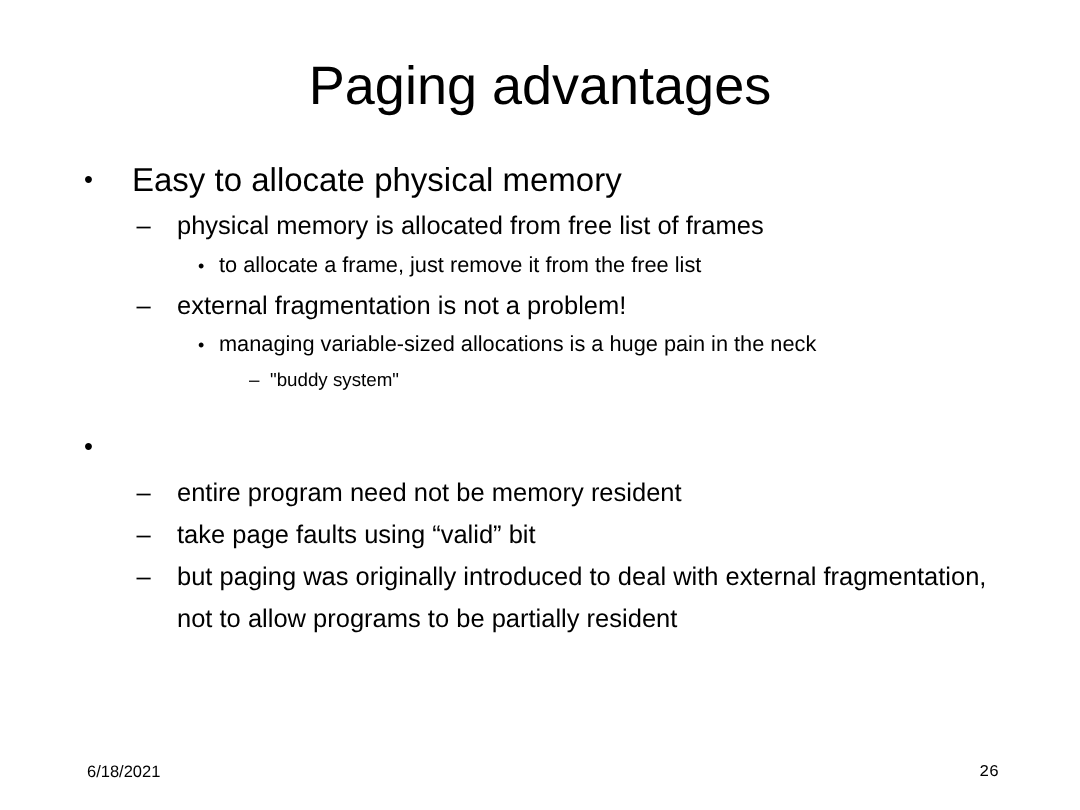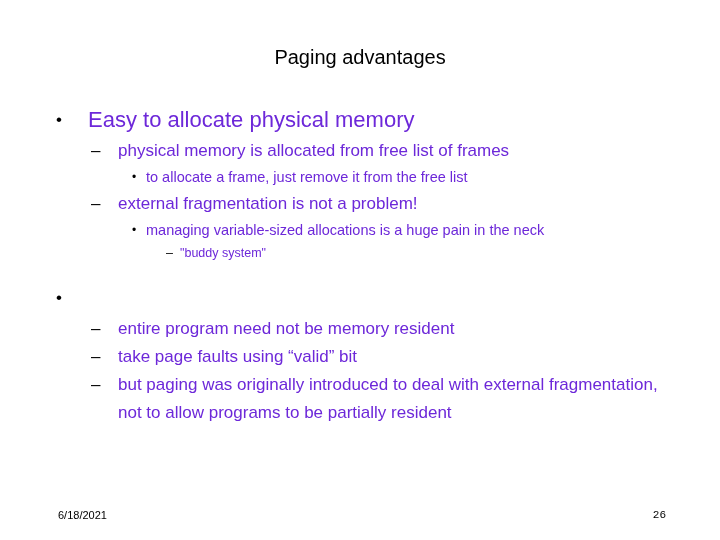--- a/index.html
+++ b/index.html
@@ -17,21 +17,21 @@
     height: 540px;
     background: #ffffff;
     overflow: hidden;
   }
   #slide-title {
     position: absolute;
     left: 0;
     top: 40px;
     width: 720px;
     text-align: center;
-    font-size: 20px;
+    font-size: 36px;
     line-height: 34px;
     font-weight: normal;
     color: #000000;
     letter-spacing: 0px;
   }
 
   #body-content {
     position: absolute;
     left: 0;
     top: 104px;
@@ -44,21 +44,21 @@
     color: #000000;
   }
 
   .marker {
     flex: 0 0 auto;
     text-align: left;
     color: #000000;
   }
   .txt {
     flex: 1 1 auto;
-    color: #6d28d9;
+    color: #000000;
   }
 
   
   .lvl1 {
     padding-left: 56px;
     font-size: 22px;
     line-height: 31px;
     margin-bottom: 2px;
   }
   .lvl1 .marker { width: 32px; font-size: 17px; line-height: 31px; }

